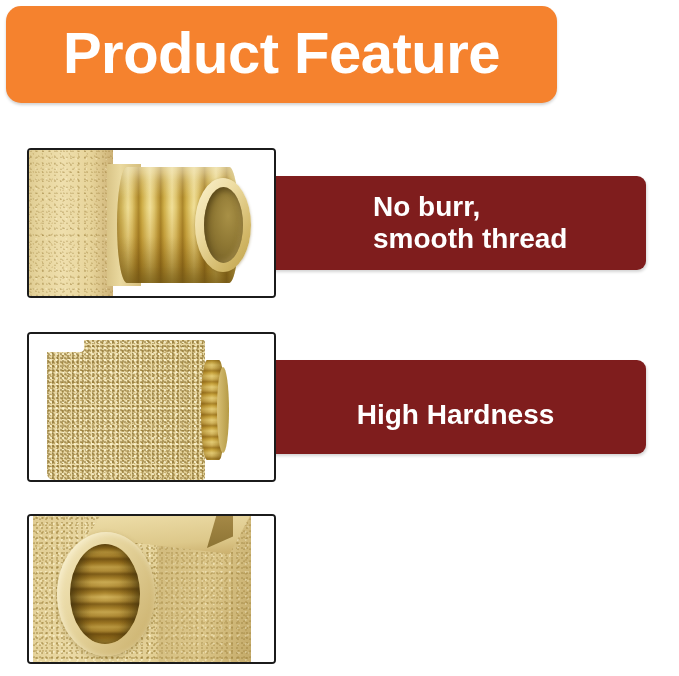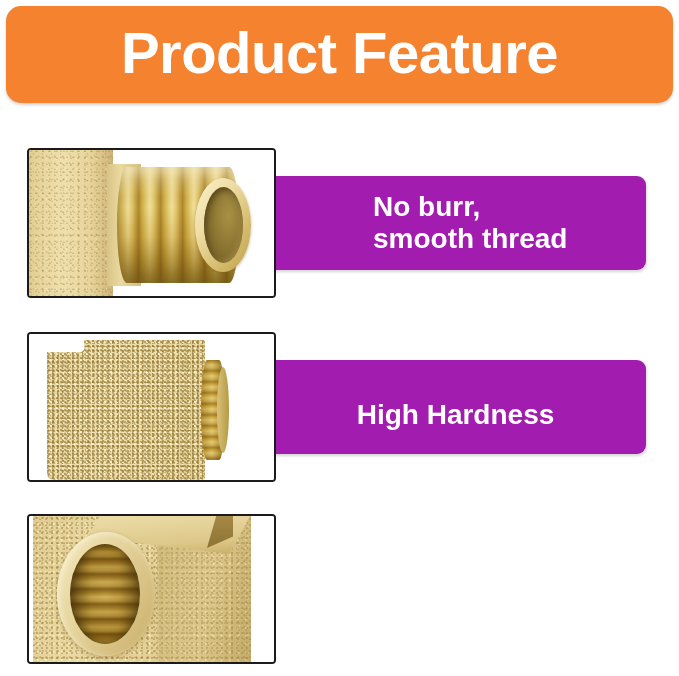--- a/index.html
+++ b/index.html
@@ -13,21 +13,21 @@
     position: relative;
     overflow: hidden;
     font-family: "Liberation Sans", sans-serif;
   }
 
   
   #header-banner {
     position: absolute;
     left: 6px;
     top: 6px;
-    width: 667px;
+    width: 551px;
     height: 97px;
     background: #F5822E;
     border-radius: 15px;
     box-shadow: 0 2px 3px rgba(0,0,0,0.18);
     display: flex;
     align-items: center;
     justify-content: center;
   }
   #header-title {
     color: #FFFFFF;
@@ -49,21 +49,21 @@
   #feature-row-1 { top: 332px; height: 156px; }
   #feature-row-2 { top: 514px; height: 156px; }
 
   
   .label-bar {
     position: absolute;
     left: 265px;
     top: 28px;
     width: 381px;
     height: 94px;
-    background: #a21caf;
+    background: #7f1d1d;
     border-top-right-radius: 9px;
     border-bottom-right-radius: 9px;
     box-shadow: 1px 2px 3px rgba(0,0,0,0.17);
     display: flex;
     align-items: center;
     z-index: 1;
   }
   .label-text {
     color: #FFFFFF;
     font-size: 28px;

